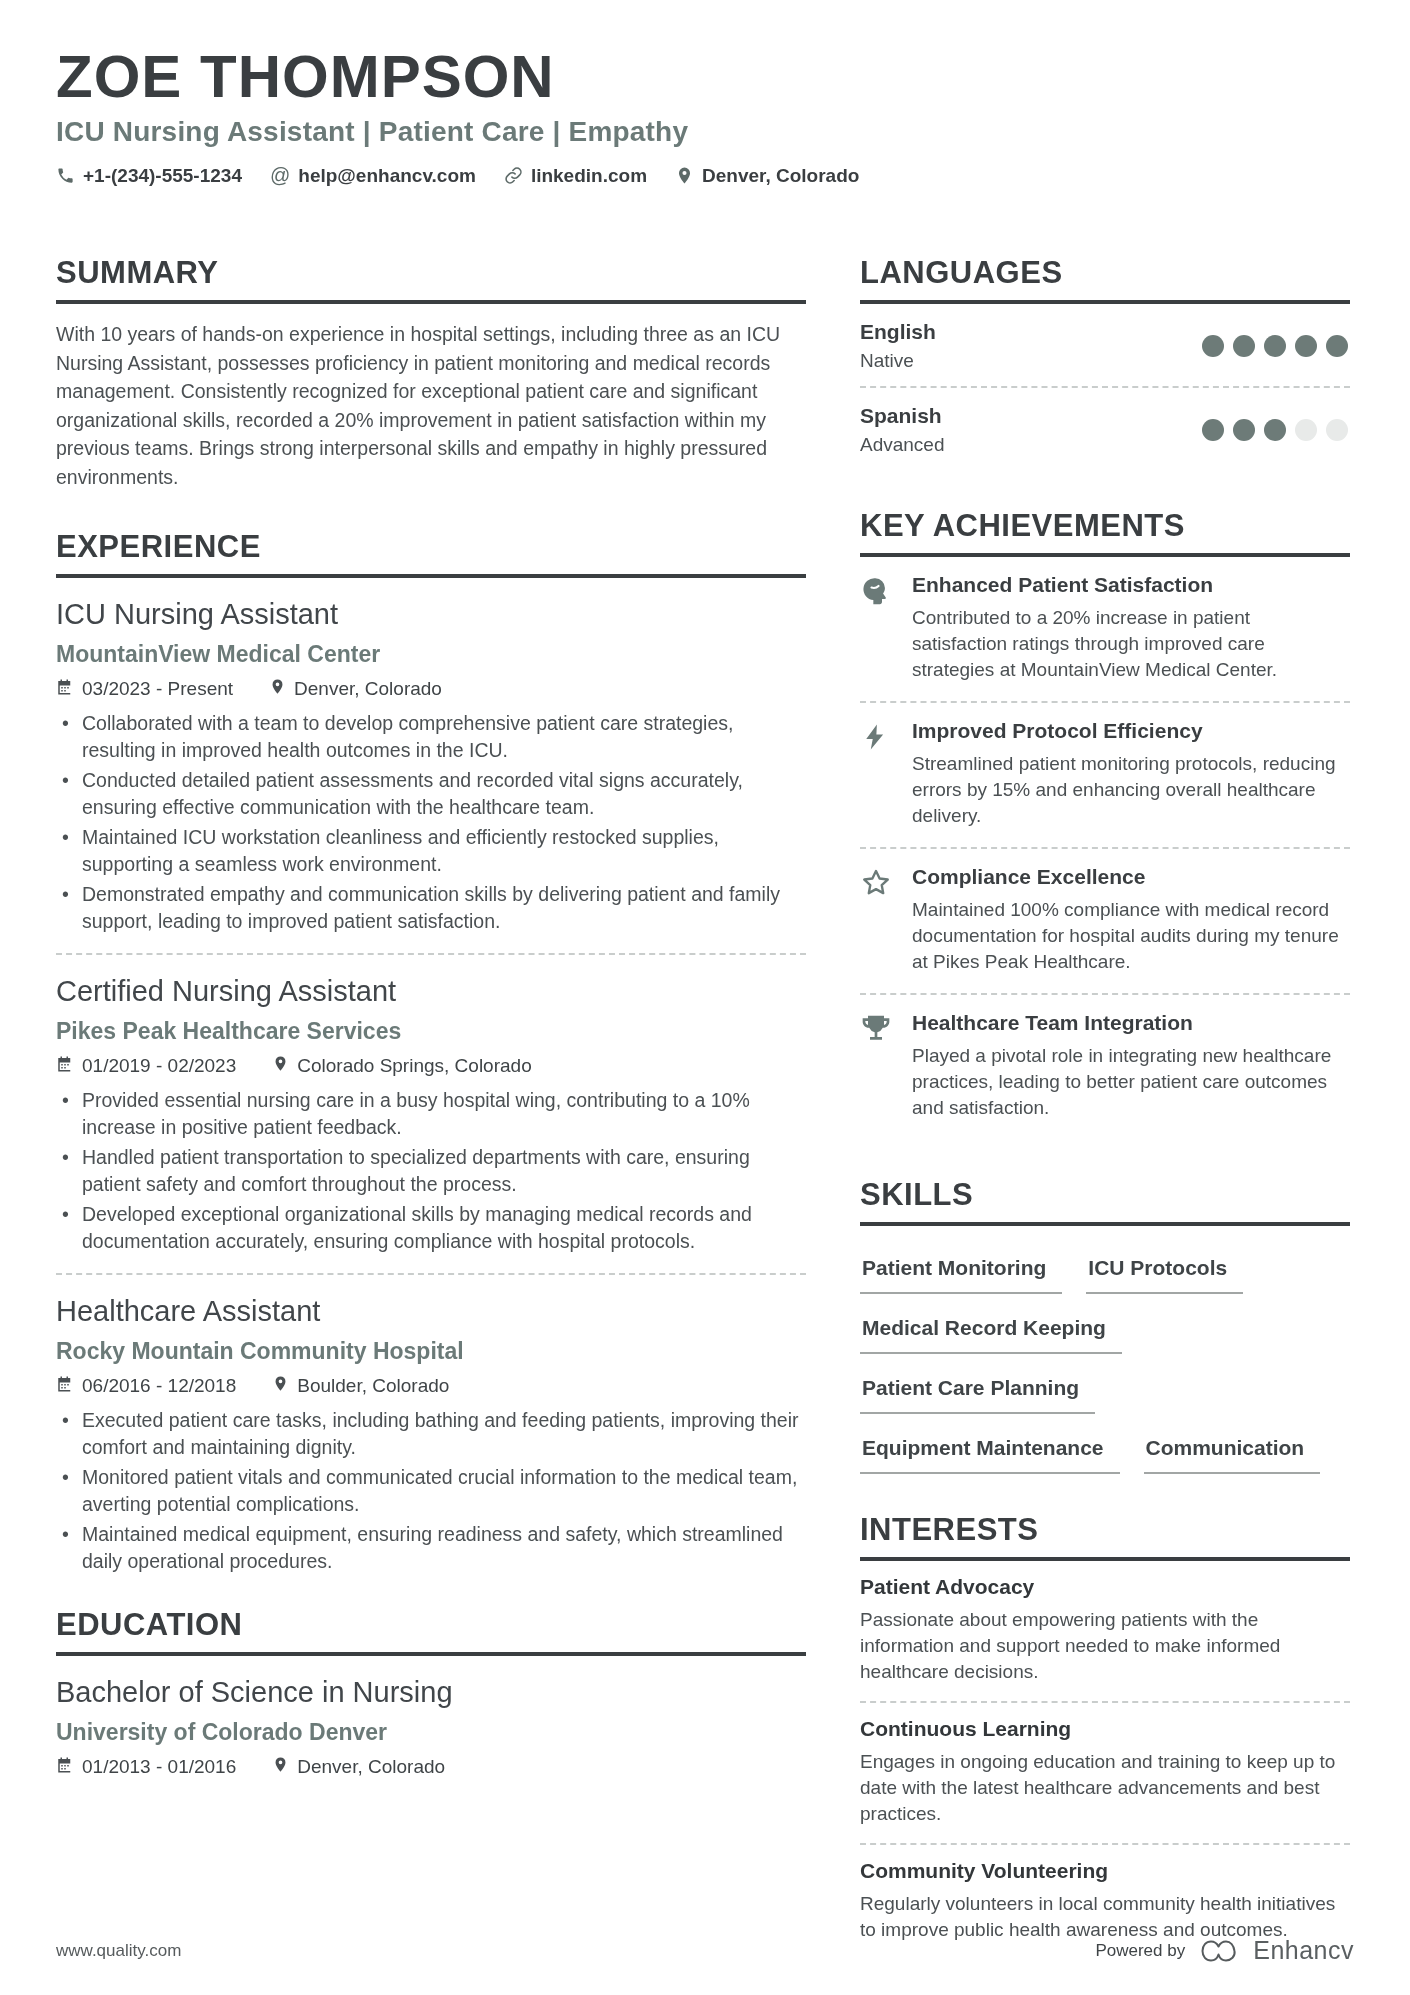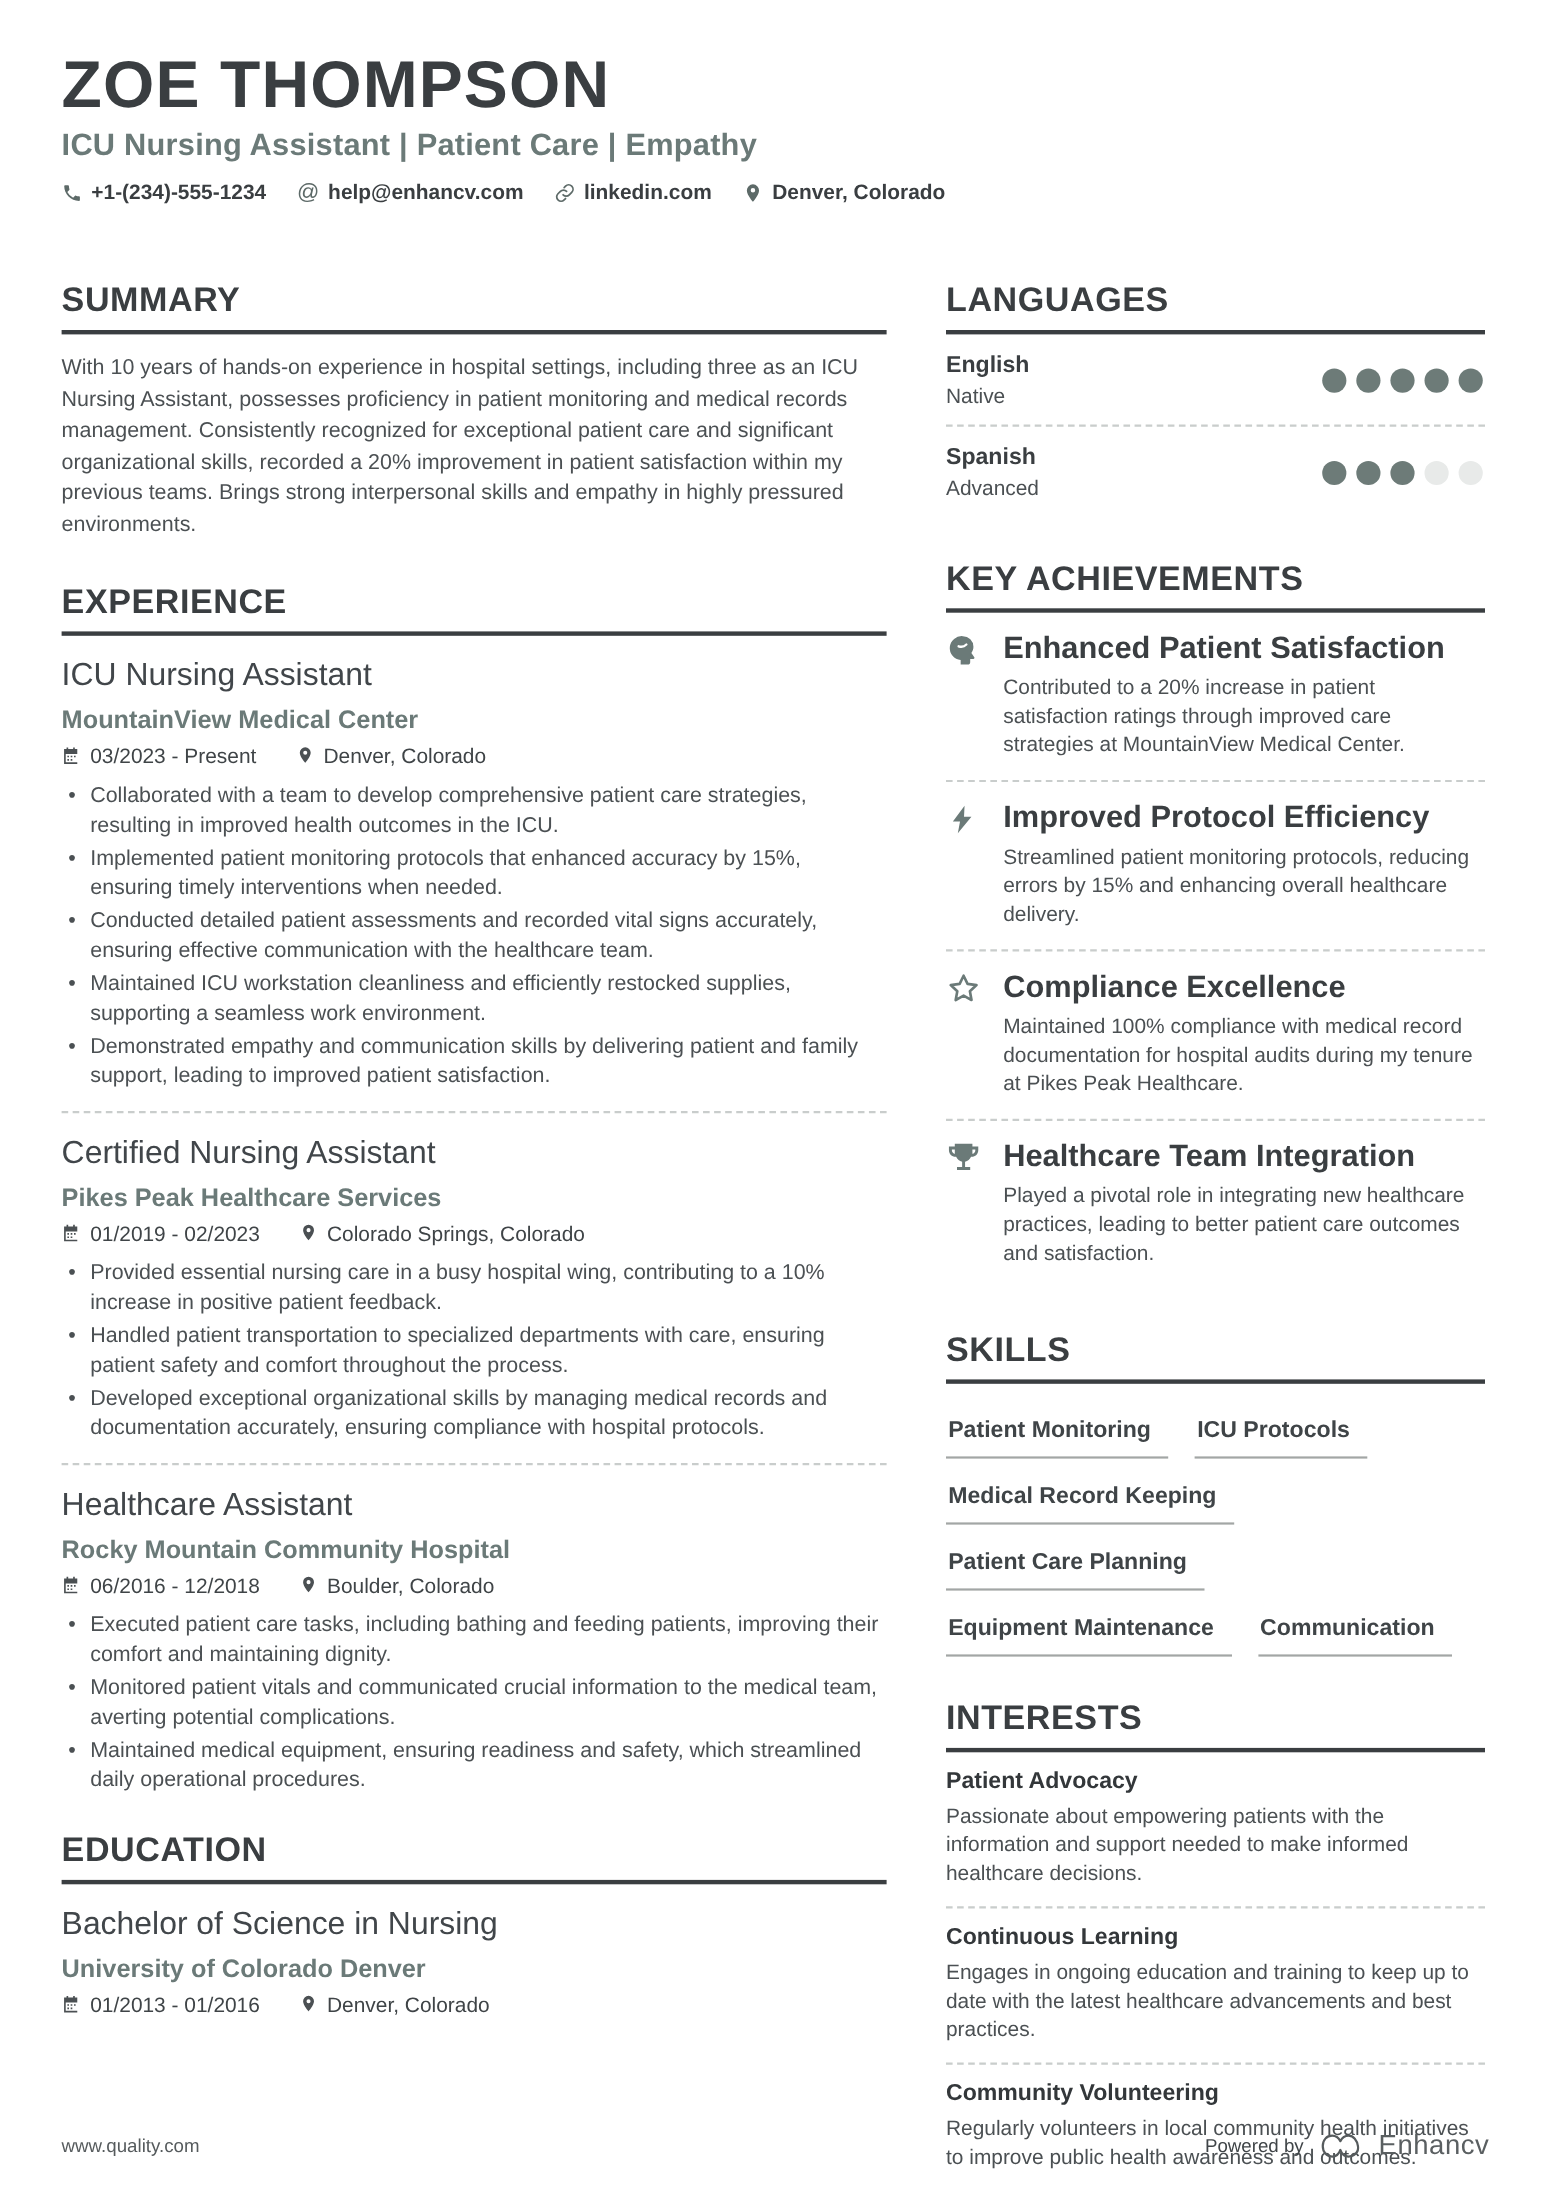--- a/index.html
+++ b/index.html
@@ -50,21 +50,21 @@
   .lang-row + .lang-row { border-top:2px dashed #c9cdcc; }
   .lang-name { font-size:21px; font-weight:700; color:#3a3e41; }
   .lang-level { font-size:19px; color:#4b5053; margin-top:6px; }
   .dots { display:flex; gap:9px; }
   .dot { width:22px; height:22px; border-radius:50%; background:#e8eae9; }
   .dot.filled { background:#6d7b78; }
 
   .ach-item { display:flex; gap:18px; padding:16px 0 18px 0; }
   .ach-item + .ach-item { border-top:2px dashed #c9cdcc; }
   .ach-icon { flex:0 0 34px; color:#6b7a78; padding-top:2px; }
-  .ach-title { font-size:28px; font-weight:700; color:#3a3e41; }
+  .ach-title { font-size:21px; font-weight:700; color:#3a3e41; }
   .ach-text { font-size:19px; line-height:26px; color:#4b5053; margin-top:8px; }
 
   .skills-wrap { display:flex; flex-wrap:wrap; column-gap:24px; margin-top:8px; }
   .skill { font-size:21px; font-weight:700; color:#3f4447; border-bottom:2px solid #a2a6a5;
            padding:14px 16px 12px 2px; margin-top:8px; white-space:nowrap; }
 
   .interest { padding:14px 0 16px 0; }
   .interest + .interest { border-top:2px dashed #c9cdcc; }
   .interest-title { font-size:21px; font-weight:700; color:#33373a; }
   .interest-text { font-size:19px; line-height:26px; color:#4b5053; margin-top:8px; }
@@ -149,21 +149,20 @@
               <span class="micon">
                 <svg width="17" height="17" viewBox="0 0 24 24" fill="currentColor">
                     <path d="M12 2a7 7 0 0 0-7 7c0 5.2 7 13 7 13s7-7.8 7-13a7 7 0 0 0-7-7zm0 9.5A2.6 2.6 0 1 1 12 6.3a2.6 2.6 0 0 1 0 5.2z"></path>
                   </svg>
               </span>
               <span>Denver, Colorado</span>
             </div>
           </div>
           <ul class="bullets">
             <li>Collaborated with a team to develop comprehensive patient care strategies, resulting in improved health outcomes in the ICU.</li>
-            <li>Implemented patient monitoring protocols that enhanced accuracy by 15%, ensuring timely interventions when needed.</li>
             <li>Conducted detailed patient assessments and recorded vital signs accurately, ensuring effective communication with the healthcare team.</li>
             <li>Maintained ICU workstation cleanliness and efficiently restocked supplies, supporting a seamless work environment.</li>
             <li>Demonstrated empathy and communication skills by delivering patient and family support, leading to improved patient satisfaction.</li>
           </ul>
         </div>
 
         <div class="job">
           <div class="job-title">Certified Nursing Assistant</div>
           <div class="job-company">Pikes Peak Healthcare Services</div>
           <div class="job-meta">

